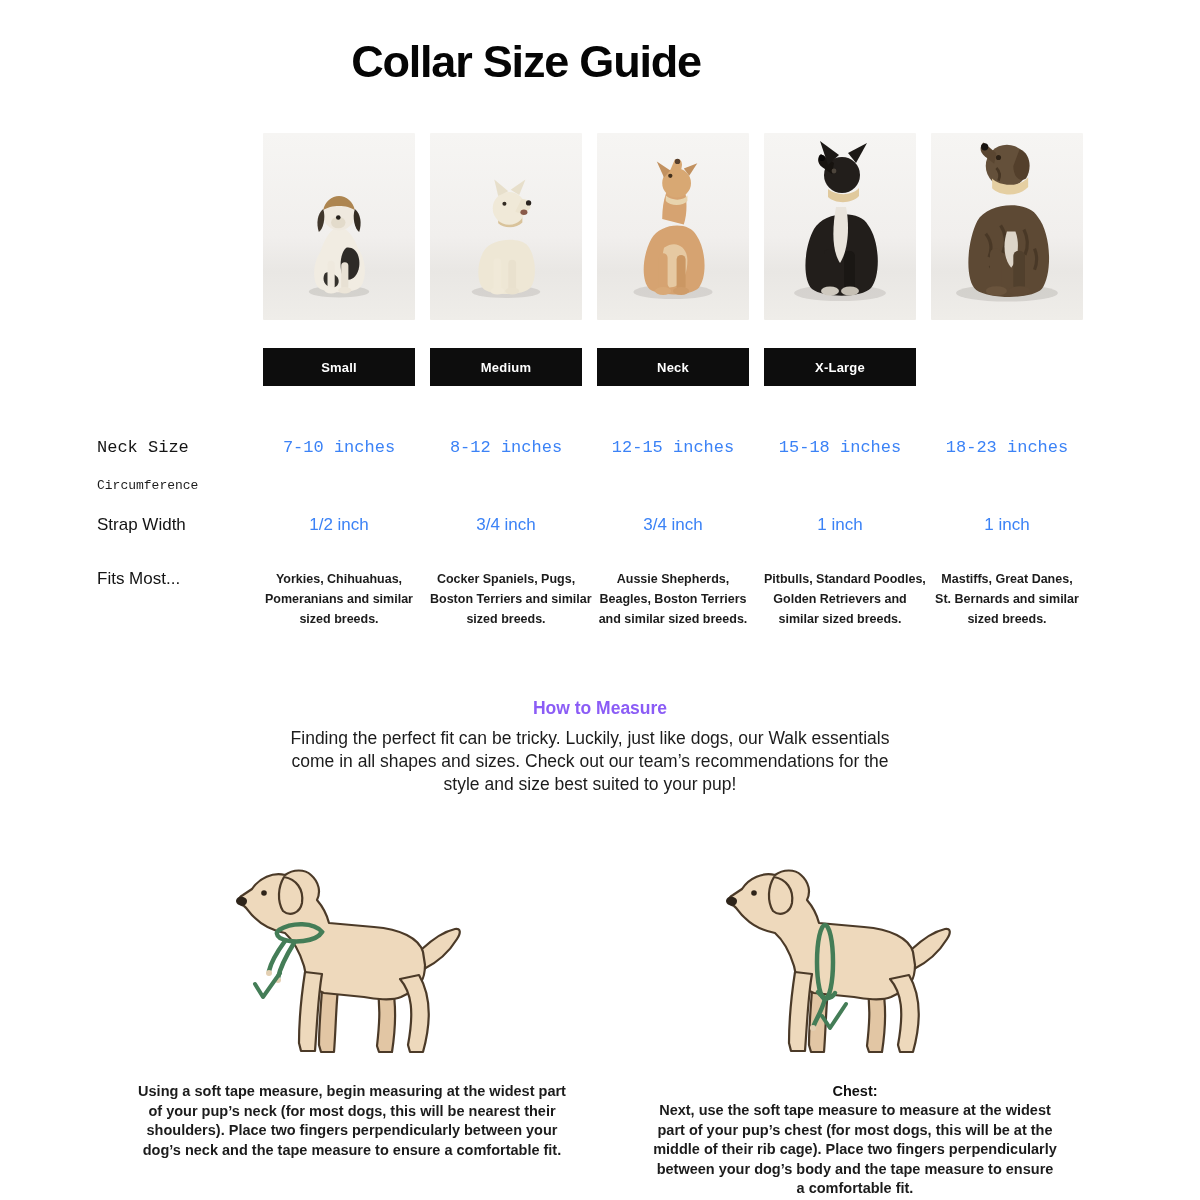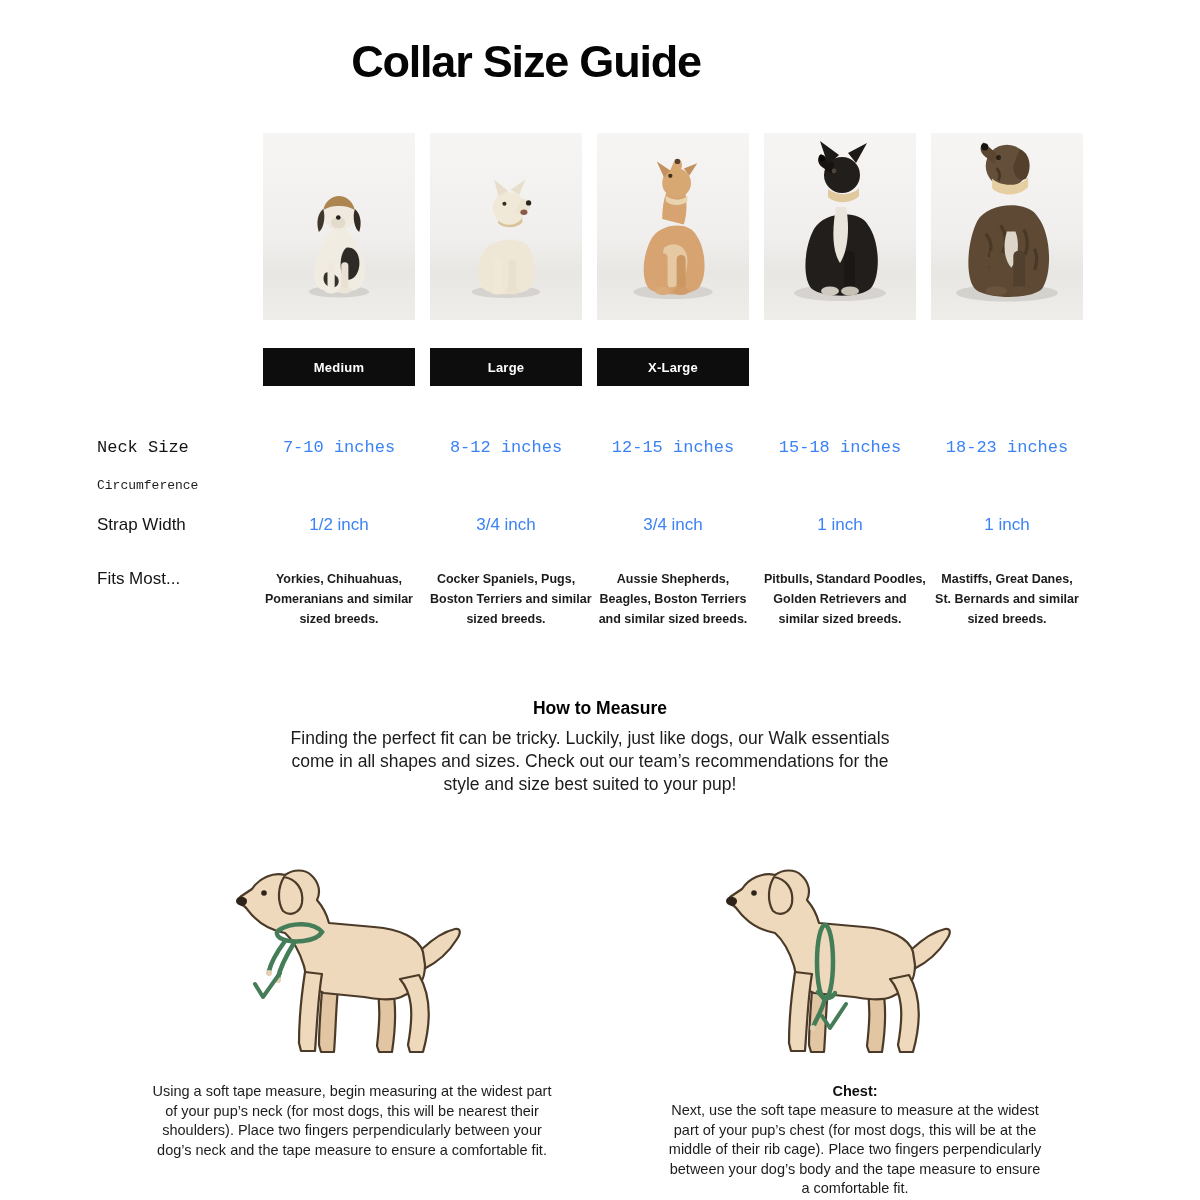--- a/index.html
+++ b/index.html
@@ -30,30 +30,30 @@
   .strap-row{margin-top:21px;}
   .fits-row{margin-top:34px;}
   .row-label{font-size:17px;font-weight:500;line-height:1.2;color:#141414;}
   .row-sublabel{font-size:13px;font-weight:400;line-height:1.2;margin-top:20px;color:#1c1c1c;}
   .cell-val{font-size:17px;font-weight:400;line-height:1.2;text-align:center;color:#3b82f6;}
   .fits-text{
     font-size:12.5px;font-weight:600;line-height:20px;text-align:center;
     white-space:pre;color:#1c1c1c;
   }
   .howto{position:absolute;top:699px;left:0;width:1180px;text-align:center;}
-  .howto-heading{font-size:17.5px;font-weight:700;line-height:19px;color:#000000;padding-left:20px;}
+  .howto-heading{font-size:17.5px;font-weight:700;line-height:19px;color:#8b5cf6;padding-left:20px;}
   .howto-body{margin-top:9px;font-size:17.5px;font-weight:400;line-height:23px;white-space:pre;color:#1c1c1c;}
   .illus{position:absolute;top:846px;}
   .illus-neck{left:222px;}
   .illus-chest{left:712px;}
   .caption{position:absolute;top:1082px;width:460px;text-align:center;}
   .caption-neck{left:122px;}
   .caption-chest{left:625px;}
   .caption-title{font-size:14.5px;font-weight:700;line-height:19px;color:#101010;}
-  .caption-body{font-size:14.5px;font-weight:400;line-height:19.5px;white-space:pre;color:#1c1c1c;}
+  .caption-body{font-size:14.5px;font-weight:700;line-height:19.5px;white-space:pre;color:#1c1c1c;}
 </style>
 </head>
 <body>
 
 <div class="page-title">Collar Size Guide</div>
 
 <div class="guide">
 
   <div class="row">
     <div></div>
@@ -167,22 +167,23 @@
           <path d="M66,42 q5,5 2,12" stroke="#473624" stroke-width="2.5" fill="none"></path>
           <path d="M62,52 C70,60 88,60 96,51 L96,60 C88,69 70,69 62,61 Z" fill="#e5cfa2"></path>
           <circle cx="68" cy="32" r="2.4" fill="#2c2115"></circle>
         </g>
       </svg>
     </div>
   </div>
 
   <div class="row bars-row">
     <div></div>
+    <div class="size-tag">Small</div>
     <div class="size-tag">Medium</div>
-    <div class="size-tag">Large</div>
+    <div class="size-tag">Neck</div>
     <div class="size-tag">X-Large</div>
   </div>
 
   <div class="row neck-row">
     <div>
       <div class="row-label">Neck Size</div>
       <div class="row-sublabel">Circumference</div>
     </div>
     <div class="cell-val">7-10 inches</div>
     <div class="cell-val">8-12 inches</div>

